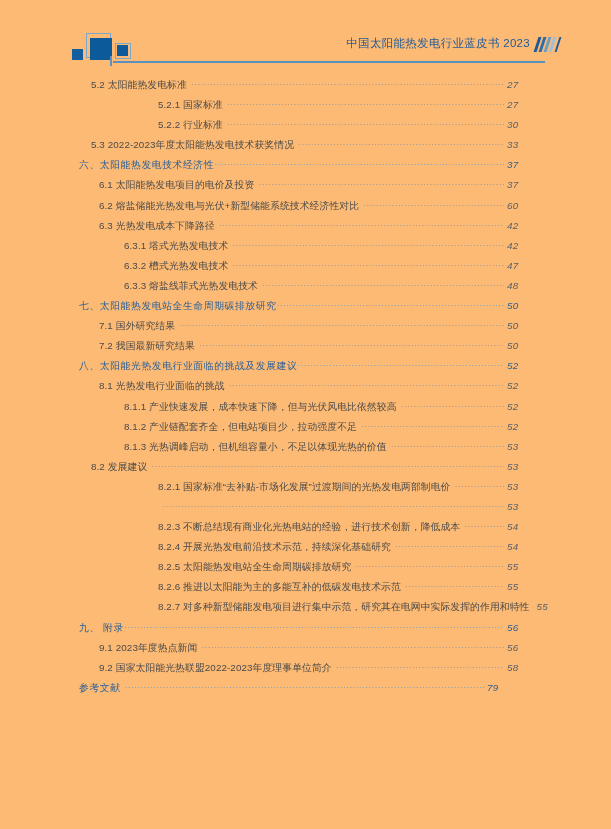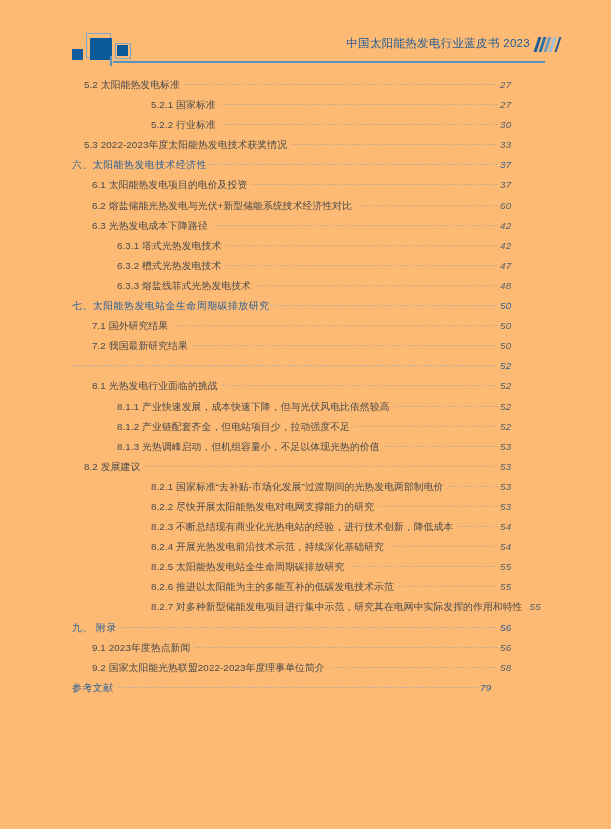--- a/index.html
+++ b/index.html
@@ -131,21 +131,21 @@
     left: 110px;
     top: 26px;
     width: 2px;
     height: 10px;
     background: #5b91bf;
   }
 
   
   .toc {
     position: absolute;
-    left: 4px;
+    left: 11px;
     top: 78px;
     width: 560px;
   }
   .toc-row {
     position: relative;
     display: flex;
     align-items: baseline;
     height: 20.1px;
     box-sizing: border-box;
     font-size: 9.8px;
@@ -294,20 +294,21 @@
         <span class="label">7.1 国外研究结果</span>
         <span class="leader"></span>
         <span class="pageno">50</span>
       </div>
       <div class="toc-row lvl-2b">
         <span class="label">7.2 我国最新研究结果</span>
         <span class="leader"></span>
         <span class="pageno">50</span>
       </div>
       <div class="toc-row lvl-chapter">
+        <span class="label">八、太阳能光热发电行业面临的挑战及发展建议</span>
         <span class="leader"></span>
         <span class="pageno">52</span>
       </div>
       <div class="toc-row lvl-2b">
         <span class="label">8.1 光热发电行业面临的挑战</span>
         <span class="leader"></span>
         <span class="pageno">52</span>
       </div>
       <div class="toc-row lvl-3b">
         <span class="label">8.1.1 产业快速发展，成本快速下降，但与光伏风电比依然较高</span>
@@ -328,21 +329,20 @@
         <span class="label">8.2 发展建议</span>
         <span class="leader"></span>
         <span class="pageno">53</span>
       </div>
       <div class="toc-row lvl-3">
         <span class="label">8.2.1 国家标准“去补贴-市场化发展”过渡期间的光热发电两部制电价</span>
         <span class="leader"></span>
         <span class="pageno">53</span>
       </div>
       <div class="toc-row lvl-3">
-        <span class="label">8.2.2 尽快开展太阳能热发电对电网支撑能力的研究</span>
         <span class="leader"></span>
         <span class="pageno">53</span>
       </div>
       <div class="toc-row lvl-3">
         <span class="label">8.2.3 不断总结现有商业化光热电站的经验，进行技术创新，降低成本</span>
         <span class="leader"></span>
         <span class="pageno">54</span>
       </div>
       <div class="toc-row lvl-3">
         <span class="label">8.2.4 开展光热发电前沿技术示范，持续深化基础研究</span>

